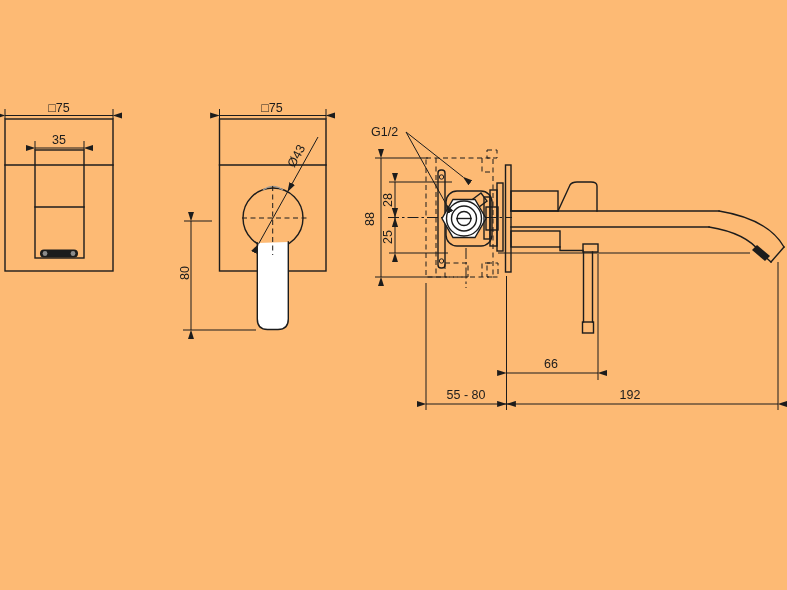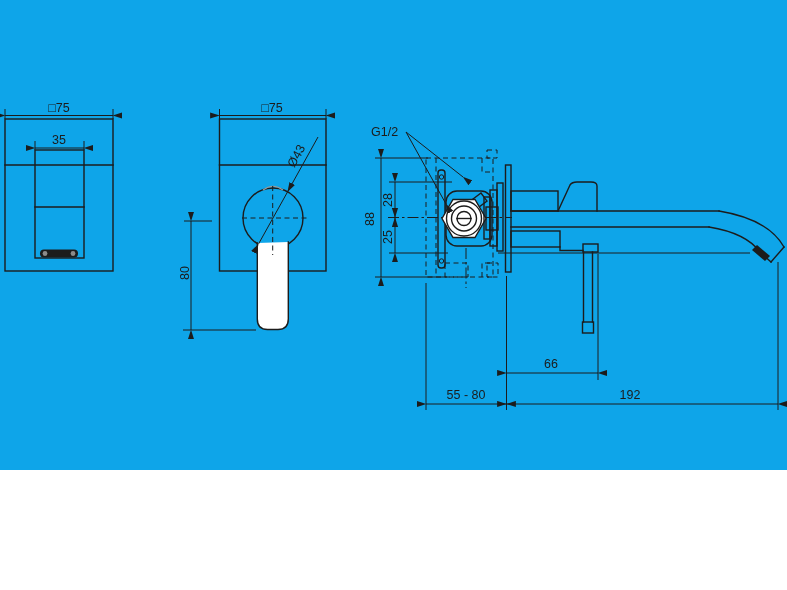--- a/index.html
+++ b/index.html
@@ -1,16 +1,16 @@
 <!DOCTYPE html>
 <html><head>
 <meta charset="utf-8">
 <style>
   html,body{margin:0;padding:0;background:#ffffff;}
-  .stage{position:relative;width:787px;height:470px;background:#0ea5e9;overflow:hidden;}
+  .stage{position:relative;width:787px;height:590px;background:#fdba74;overflow:hidden;}
   svg{position:absolute;left:0;top:0;}
   .ln{stroke:#1c1c1c;stroke-width:1.4;fill:none;stroke-linecap:square;stroke-linejoin:miter;}
   .thin{stroke:#1c1c1c;stroke-width:1;fill:none;stroke-linecap:butt;}
   .dim{stroke:#1c1c1c;stroke-width:1;fill:none;}
   .dash{stroke:#1c1c1c;stroke-width:1;fill:none;stroke-dasharray:5 3.5;}
   .cdash{stroke:#1c1c1c;stroke-width:1;fill:none;stroke-dasharray:11 3 2.5 3;}
   .gray{stroke:#9a9a9a;stroke-width:1.2;fill:none;}
   .blk{fill:#1c1c1c;stroke:none;}
   .whitefill{fill:#ffffff;}
   text{font-family:"Liberation Sans","DejaVu Sans",sans-serif;font-size:12.5px;fill:#1c1c1c;}

